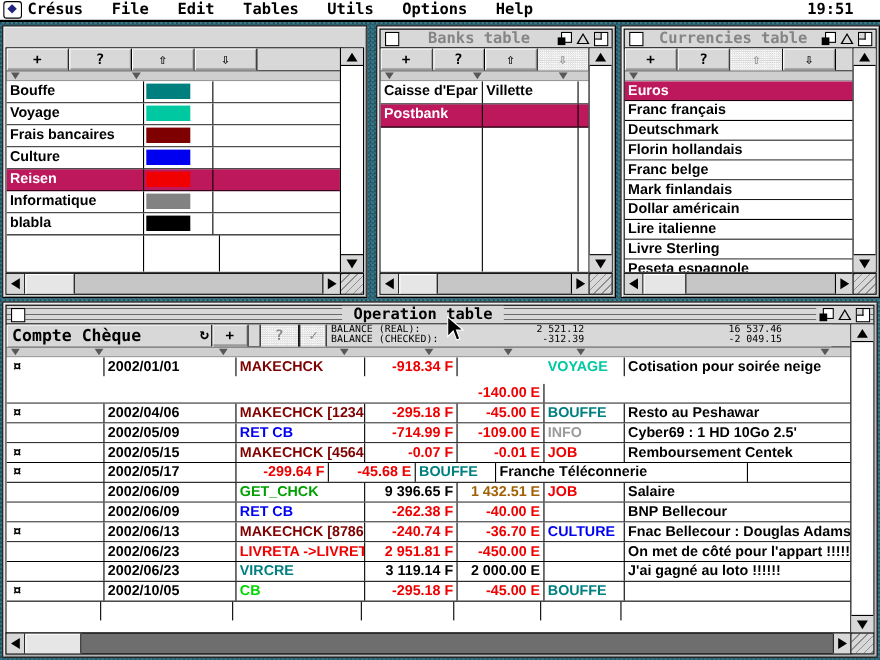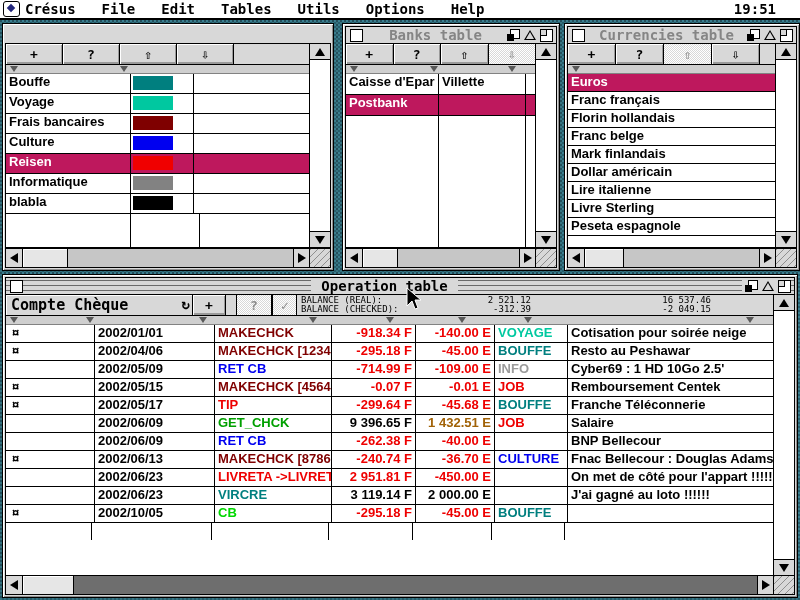--- a/index.html
+++ b/index.html
@@ -298,20 +298,23 @@
     </div>
     <div class="list" id="currencies-list">
   <div class="row sel" style="height:17px;line-height:16px">
     <div class="cell last cu-name">Euros</div>
   </div>
 
   <div class="row" style="height:17px;line-height:16px">
     <div class="cell last cu-name">Franc français</div>
   </div>
 
+  <div class="row" style="height:17px;line-height:16px">
+    <div class="cell last cu-name">Deutschmark</div>
+  </div>
 
   <div class="row" style="height:17px;line-height:16px">
     <div class="cell last cu-name">Florin hollandais</div>
   </div>
 
   <div class="row" style="height:17px;line-height:16px">
     <div class="cell last cu-name">Franc belge</div>
   </div>
 
   <div class="row" style="height:17px;line-height:16px">
@@ -408,21 +411,21 @@
       <div class="tri" style="left:452px"></div>
       <div class="tri" style="left:518px"></div>
       <div class="tri" style="left:740px"></div>
     </div>
     <div class="list op-list" style="top:30px" id="op-list">
   <div class="row">
     <div class="cell c1 f-chk" style="padding-left:6px">¤</div>
     <div class="cell c2 f-date">2002/01/01</div>
     <div class="cell c3 f-type" style="color: rgb(127, 0, 0);">MAKECHCK</div>
     <div class="cell c4 f-af" style="color: rgb(238, 0, 0);">-918.34 F</div>
-    <div class="cell c5 f-ae" style="color: rgb(238, 0, 0);">-140.00 E</div>
+    <div class="cell c5 f-ae" style="color: rgb(238, 0, 0); margin-top: 24px;">-140.00 E</div>
     <div class="cell c6 f-cat" style="color: rgb(0, 200, 160);">VOYAGE</div>
     <div class="cell c7 f-desc">Cotisation pour soirée neige</div>
 
   </div>
 
   <div class="row">
     <div class="cell c1 f-chk" style="padding-left:6px">¤</div>
     <div class="cell c2 f-date">2002/04/06</div>
     <div class="cell c3 f-type" style="color: rgb(127, 0, 0);">MAKECHCK [123456]</div>
     <div class="cell c4 f-af" style="color: rgb(238, 0, 0);">-295.18 F</div>
@@ -450,21 +453,20 @@
     <div class="cell c4 f-af" style="color: rgb(238, 0, 0);">-0.07 F</div>
     <div class="cell c5 f-ae" style="color: rgb(238, 0, 0);">-0.01 E</div>
     <div class="cell c6 f-cat" style="color: rgb(238, 0, 0);">JOB</div>
     <div class="cell c7 f-desc">Remboursement Centek</div>
 
   </div>
 
   <div class="row">
     <div class="cell c1 f-chk" style="padding-left:6px">¤</div>
     <div class="cell c2 f-date">2002/05/17</div>
-    <div class="cell c3 f-type" style="color: rgb(238, 0, 0);">TIP</div>
     <div class="cell c4 f-af" style="color: rgb(238, 0, 0);">-299.64 F</div>
     <div class="cell c5 f-ae" style="color: rgb(238, 0, 0);">-45.68 E</div>
     <div class="cell c6 f-cat" style="color: rgb(0, 127, 127);">BOUFFE</div>
     <div class="cell c7 f-desc">Franche Téléconnerie</div>
 
   </div>
 
   <div class="row">
     <div class="cell c1 f-chk" style="padding-left:6px"></div>
     <div class="cell c2 f-date">2002/06/09</div>

